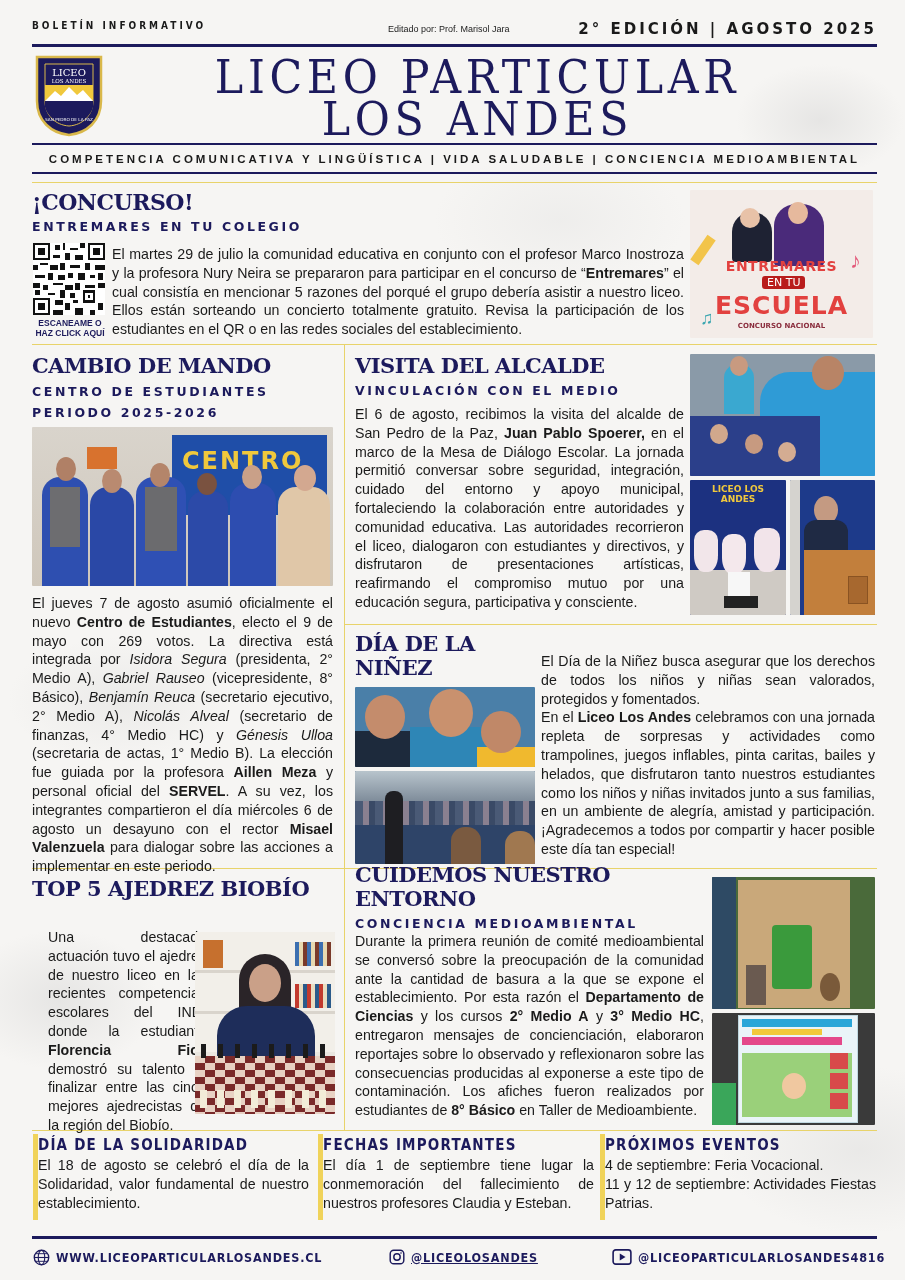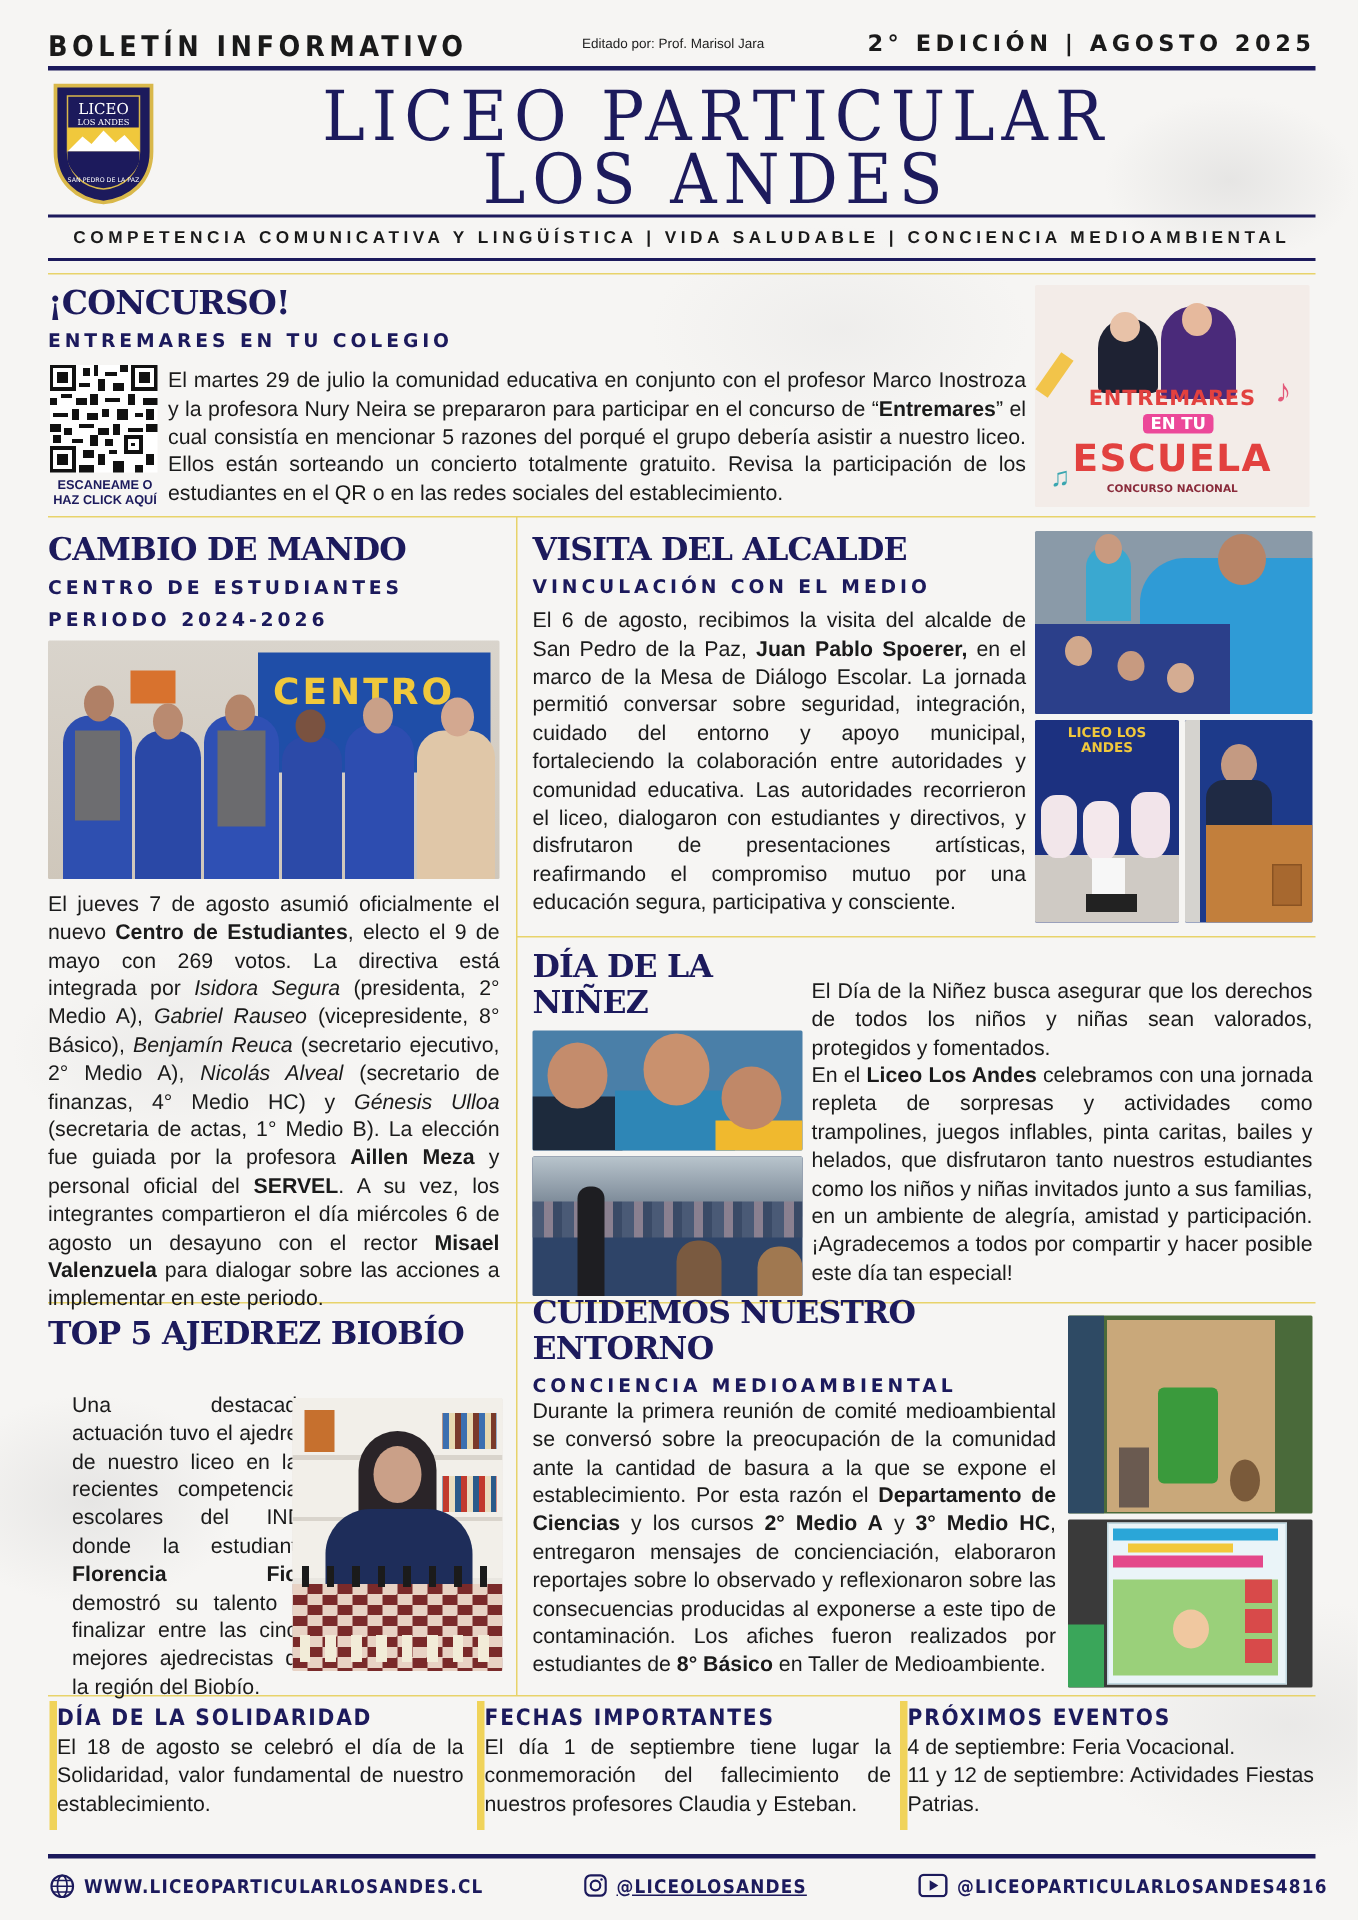--- a/index.html
+++ b/index.html
@@ -16,21 +16,21 @@
       radial-gradient(ellipse 120px 80px at 820px 120px, rgba(200,200,200,0.35), transparent 70%),
       radial-gradient(ellipse 160px 90px at 120px 700px, rgba(210,210,210,0.3), transparent 70%),
       radial-gradient(ellipse 140px 100px at 60px 1000px, rgba(200,200,200,0.35), transparent 70%),
       radial-gradient(ellipse 180px 100px at 560px 220px, rgba(215,215,215,0.25), transparent 70%),
       radial-gradient(ellipse 200px 120px at 860px 1150px, rgba(205,205,205,0.3), transparent 70%),
       #f6f5f3;
   }
 
   
   .top-bar { position: absolute; top: 18px; left: 32px; right: 28px; height: 24px; }
-  .top-left { position: absolute; left: 0; top: 2px; font-family: "DejaVu Sans Condensed", "DejaVu Sans", sans-serif; font-weight: bold; font-size: 19px; letter-spacing: 3px; color: #1a1a1a; }
+  .top-left { position: absolute; left: 0; top: 2px; font-family: "DejaVu Sans Condensed", "DejaVu Sans", sans-serif; font-weight: bold; font-size: 10px; letter-spacing: 3px; color: #1a1a1a; }
   .top-mid { position: absolute; left: 356px; top: 6px; font-size: 9px; color: #222; font-family: "Liberation Sans Narrow", "Liberation Sans", sans-serif; }
   .top-right { position: absolute; right: 0; top: 2px; font-weight: bold; font-size: 15px; letter-spacing: 3px; color: #1a1a1a; font-family: "DejaVu Sans", sans-serif; }
   .rule-navy { position: absolute; left: 32px; right: 28px; height: 3px; background: #1c1a5c; }
   .logo { position: absolute; left: 33px; top: 55px; width: 72px; height: 82px; }
   .masthead { position: absolute; left: 110px; right: 60px; top: 56px; text-align: center; font-family: "DejaVu Serif", serif; color: #1c1a5c; font-size: 46px; line-height: 42px; letter-spacing: 5px; transform: scaleX(0.93); font-weight: normal; }
   .tagline { position: absolute; top: 153px; left: 32px; right: 28px; text-align: center; font-family: Liberation Sans, sans-serif; font-weight: bold; font-size: 11.5px; letter-spacing: 3px; color: #1a1a1a; }
   .rule-gold { position: absolute; height: 1px; background: #e8d36a; }
   .vrule-gold { position: absolute; width: 1px; background: #e8d36a; }
 
   
@@ -166,28 +166,28 @@
 
   <div class="photo" style="left:690px; top:190px; width:183px; height:148px; background:#f3ece8;">
     <div style="position:absolute; left:42px; top:22px; width:40px; height:50px; background:#1e2233; border-radius:20px 20px 4px 4px;"></div>
     <div style="position:absolute; left:84px; top:14px; width:50px; height:62px; background:#4a2a7a; border-radius:22px 22px 4px 4px;"></div>
     <div style="position:absolute; left:50px; top:18px; width:20px; height:20px; background:#e8c2a8; border-radius:50%;"></div>
     <div style="position:absolute; left:98px; top:12px; width:20px; height:22px; background:#e6b99d; border-radius:50%;"></div>
     <div style="position:absolute; left:8px; top:45px; width:10px; height:30px; background:#f2c44a; transform:rotate(35deg);"></div>
     <div style="position:absolute; left:160px; top:58px; color:#e35a7a; font-size:22px;">♪</div>
     <div style="position:absolute; left:10px; top:118px; color:#3aa6b0; font-size:18px;">♫</div>
     <div style="position:absolute; left:0; right:0; top:68px; text-align:center; font-family:'DejaVu Sans', sans-serif; font-weight:bold; font-size:14px; color:#e2413f; letter-spacing:0.5px;">ENTREMARES</div>
-    <div style="position:absolute; left:72px; top:86px; padding:0 5px; background:#ec4899; color:#fff; font-family:'DejaVu Sans', sans-serif; font-weight:bold; font-size:11px; border-radius:3px;text-align:center;">EN TU</div>
+    <div style="position:absolute; left:72px; top:86px; padding:0 5px; background:#b91c1c; color:#fff; font-family:'DejaVu Sans', sans-serif; font-weight:normal; font-size:11px; border-radius:3px;text-align:center;">EN TU</div>
     <div style="position:absolute; left:0; right:0; top:101px; text-align:center; font-family:'DejaVu Sans', sans-serif; font-weight:bold; font-size:25px; color:#e2413f; letter-spacing:1px;">ESCUELA</div>
     <div style="position:absolute; left:0; right:0; top:132px; text-align:center; font-family:'DejaVu Sans', sans-serif; font-weight:bold; font-size:7px; color:#8a2c3c;">CONCURSO NACIONAL</div>
   </div>
 
   <div class="sec" style="left:32px; top:354px; width:305px;">
     <div class="h-title">CAMBIO DE MANDO</div>
-    <div class="h-sub" style="margin-top:3px; line-height:21px;">CENTRO DE ESTUDIANTES PERIODO 2024-2026</div>
+    <div class="h-sub" style="margin-top:3px; line-height:21px;">CENTRO DE ESTUDIANTES PERIODO 2025-2026</div>
   </div>
   <div class="photo" style="left:32px; top:427px; width:301px; height:159px; background:linear-gradient(180deg,#d9d4cc 0%,#cfc7bb 100%);">
     <div style="position:absolute; left:140px; top:8px; width:155px; height:80px; background:#1f4ea8;"></div>
     <div style="position:absolute; left:150px; top:20px; font-family:'DejaVu Sans', sans-serif; font-weight:bold; font-size:24px; color:#f0c83c; letter-spacing:2px;">CENTRO</div>
     <div style="position:absolute; left:55px; top:20px; width:30px; height:22px; background:#d8722e;"></div>
     <div style="position:absolute; left:10px; top:50px; width:46px; height:110px; background:#2e4fb0; border-radius:18px 18px 0 0;"></div>
     <div style="position:absolute; left:18px; top:60px; width:30px; height:60px; background:#6d6d70;"></div>
     <div style="position:absolute; left:24px; top:30px; width:20px; height:24px; background:#b08066; border-radius:50%;"></div>
     <div style="position:absolute; left:58px; top:60px; width:44px; height:100px; background:#2a48a6; border-radius:18px 18px 0 0;"></div>
     <div style="position:absolute; left:70px; top:42px; width:20px; height:24px; background:#b98a70; border-radius:50%;"></div>

